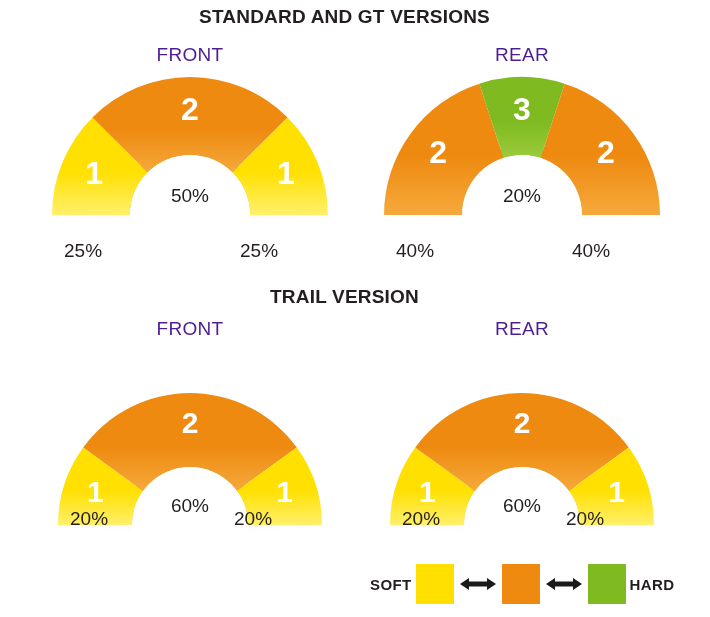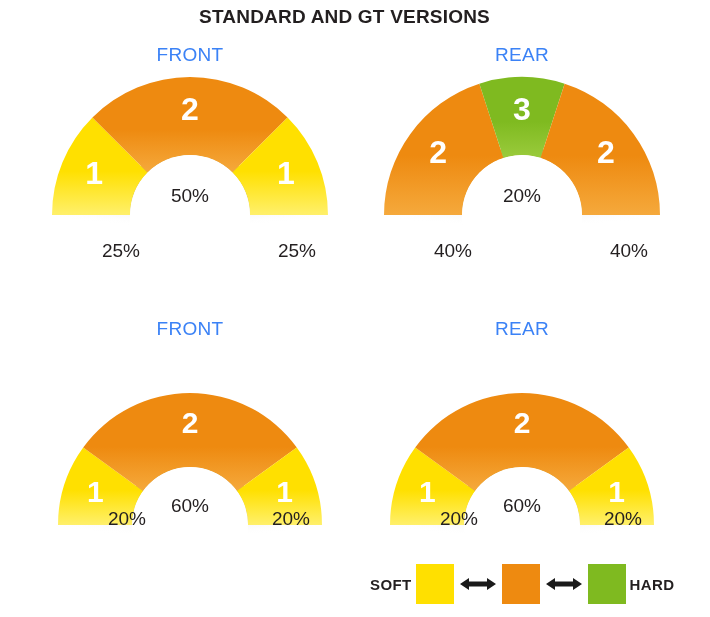--- a/index.html
+++ b/index.html
@@ -17,21 +17,21 @@
   .section-title{
     position:absolute;left:0;width:689px;text-align:center;
     font-weight:bold;font-size:19px;letter-spacing:.2px;
     color:#231f20;
   }
   #title-standard{top:6px;}
   #title-trail{top:286px;}
 
   .gauge-caption{
     position:absolute;text-align:center;
-    font-size:19px;color:#3b82f6;letter-spacing:.3px;
+    font-size:19px;color:#4c1d95;letter-spacing:.3px;
   }
 
   
   .gauge{position:absolute;}
   .gauge svg{display:block;overflow:visible;}
 
   .seg-num{
     fill:#ffffff;
     font-family:"Liberation Sans", sans-serif;
     font-weight:bold;
@@ -42,21 +42,21 @@
   .pct-center{
     fill:#231f20;
     font-family:"Liberation Sans", sans-serif;
     font-size:19px;
     text-anchor:middle;
     dominant-baseline:middle;
   }
   .pct-outer{
     position:absolute;
     font-size:19px;color:#231f20;
-    text-align:right;white-space:nowrap;
+    text-align:left;white-space:nowrap;
   }
 
   
   .legend{
     position:absolute;left:0;width:710px;top:562px;height:44px;
     display:flex;align-items:center;
   }
   .legend-title{
     position:absolute;left:48px;top:0;height:44px;
     display:flex;align-items:center;
@@ -70,20 +70,21 @@
   .swatch{width:38px;height:40px;display:block;}
   .arrow{width:40px;height:18px;display:block;}
 </style>
 </head>
 <body>
 
 <div class="stage">
 
   <div class="section-title" id="title-standard">STANDARD AND GT VERSIONS</div>
 
+  <div class="section-title" id="title-trail">TRAIL VERSION</div>
 
   <div id="gauges-layer">
       <div class="gauge-caption" style="left: 80px; top: 44px; width: 220px;">FRONT</div>
       <div class="gauge" style="left: 40px; top: 65px; width: 300px; height: 168px;">
         <svg width="300" height="168" viewBox="0 0 300 168">
           <defs>
             <radialGradient id="refl0" cx="50%" cy="0%" r="72%">
               <stop offset="0%" stop-color="#c9c9c9" stop-opacity="0.55"></stop>
               <stop offset="60%" stop-color="#dedede" stop-opacity="0.30"></stop>
               <stop offset="100%" stop-color="#ffffff" stop-opacity="0"></stop>

